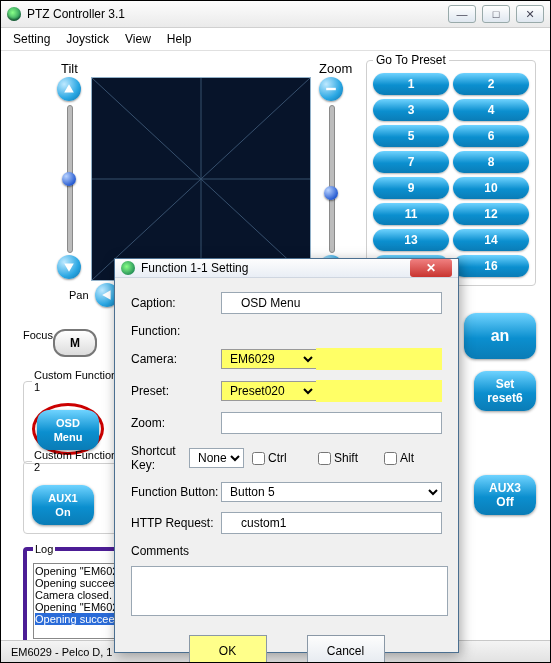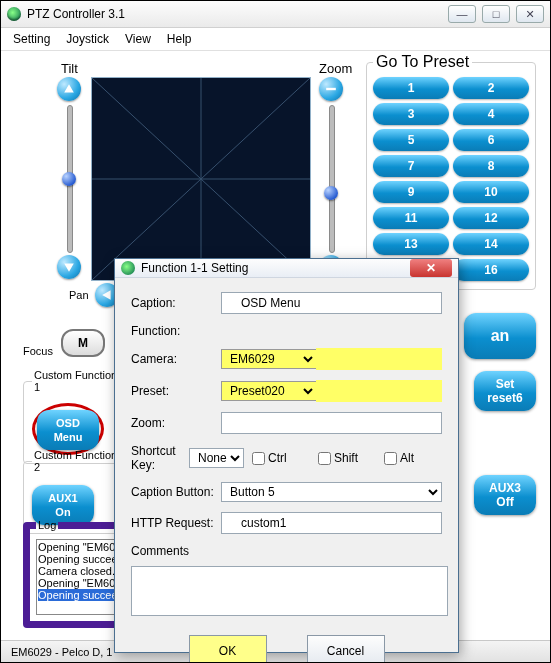--- a/index.html
+++ b/index.html
@@ -38,42 +38,42 @@
   .ptzcanvas{position:absolute;left:68px;top:16px;width:218px;height:202px;background:#07142a;border:1px solid #91b0c8}
   .ptzcanvas svg{width:100%;height:100%}
   .ptzline{stroke:#37506d;stroke-width:1}
 
   .panlabel{position:absolute;left:46px;top:228px;font-size:11px}
   .panleft{position:absolute;left:72px;top:222px}
   .htrack{position:absolute;left:104px;top:232px;width:232px;height:4px;background:#bcbcbc;border:1px solid #8a8a8a;border-radius:3px}
 
   
   .presets{position:absolute;right:14px;top:2px;width:156px;border:1px solid #cfcfcf;border-radius:4px;padding:6px 6px 8px 6px}
-  .presets legend{font-size:16px;padding:0 3px}
+  .presets legend{font-size:12px;padding:0 3px}
   .pgrid{display:grid;grid-template-columns:1fr 1fr;gap:4px}
   .pbtn{height:22px;border-radius:11px;background:linear-gradient(#6fd3ff,#0b8fcf 55%,#0a7cb6);color:#fff;text-align:center;line-height:22px;font-weight:bold;box-shadow:0 1px 2px rgba(0,0,0,.3);cursor:pointer;font-size:12px}
 
   
-  .focusrow{position:absolute;left:22px;top:278px;display:flex;align-items:flex-end;gap:8px}
+  .focusrow{position:absolute;left:22px;top:278px;display:flex;align-items:flex-start;}
   .focusrow .lbl{font-size:11px}
   .mbtn{width:40px;height:24px;border-radius:12px;border:2px solid #777;background:linear-gradient(#fff,#dcdcdc);display:flex;align-items:center;justify-content:center;font-weight:bold;cursor:pointer}
   .bigpill{position:absolute;right:14px;top:262px;width:72px;height:46px;border-radius:12px;background:linear-gradient(#6fd3ff,#0b8fcf 55%,#0a7cb6);color:#fff;display:flex;align-items:center;justify-content:center;font-size:16px;font-weight:bold;box-shadow:0 1px 3px rgba(0,0,0,.4);cursor:pointer}
 
   
   .cfgroup{position:absolute;left:22px;border:1px solid #cfcfcf;border-radius:4px;padding:10px 8px 8px 8px;width:100px;font-size:11px}
   .cf1{top:318px}
   .cf2{top:398px}
   .cfbtn{width:62px;height:40px;border-radius:12px;background:linear-gradient(#6fd3ff,#0b8fcf 55%,#0a7cb6);color:#fff;font-weight:bold;display:flex;align-items:center;justify-content:center;text-align:center;line-height:14px;box-shadow:0 1px 3px rgba(0,0,0,.4);cursor:pointer;margin-top:2px}
   .osdcircle{border:3px solid #c00;border-radius:50%;padding:2px;display:inline-block}
   .rightcf{position:absolute;right:14px;width:62px;height:40px;border-radius:12px;background:linear-gradient(#6fd3ff,#0b8fcf 55%,#0a7cb6);color:#fff;font-weight:bold;display:flex;align-items:center;justify-content:center;text-align:center;line-height:14px;box-shadow:0 1px 3px rgba(0,0,0,.4);cursor:pointer}
   .setpreset{top:320px}
   .aux3{top:424px}
 
   
-  .loggroup{position:absolute;left:22px;top:468px;border:7px solid #4c1d95;border-radius:4px;padding:8px 6px 6px 6px;width:108px;font-size:11px}
+  .loggroup{position:absolute;left:22px;top:492px;border:4px solid #4c1d95;border-radius:4px;padding:8px 6px 6px 6px;width:108px;font-size:11px}
   .logbox{width:100px;height:72px;border:1px solid #888;background:#fff;font-size:11px;overflow:hidden;padding:1px}
   .logbox div{white-space:nowrap}
   .logbox .sel{background:#2a6bd8;color:#fff}
 
   
   .status{position:absolute;left:0;bottom:0;height:22px;width:100%;background:linear-gradient(#f4f4f4,#e2e2e2);border-top:1px solid #c8c8c8;display:flex;align-items:center;padding:0 10px;font-size:11px;box-sizing:border-box}
 
   
   .dialog{position:absolute;left:113px;top:257px;width:343px;height:393px;border:1px solid #4b6f90;background:#f0f0f0;box-shadow:2px 3px 12px rgba(0,0,0,.35);display:flex;flex-direction:column}
   .dtitle{height:28px;background:linear-gradient(#fdfdfd,#e9eef5);display:flex;align-items:center;padding:0 6px;border-bottom:1px solid #cfd6e0}
@@ -290,21 +290,21 @@
           <input type="checkbox" style=""> 
           <span>Shift</span>
         </label>
       <label class="chk">
           <input type="checkbox" style=""> 
           <span>Alt</span>
         </label>
     </div>
 
     <div class="frow">
-      <label>Caption Button:</label>
+      <label>Function Button:</label>
       <select class="combo" style="flex:1">
         <option>Button 5</option>
       </select>
     </div>
 
     <div class="frow">
       <label>HTTP Request:</label>
       <input class="txt" value="custom1" style="">
     </div>
 

